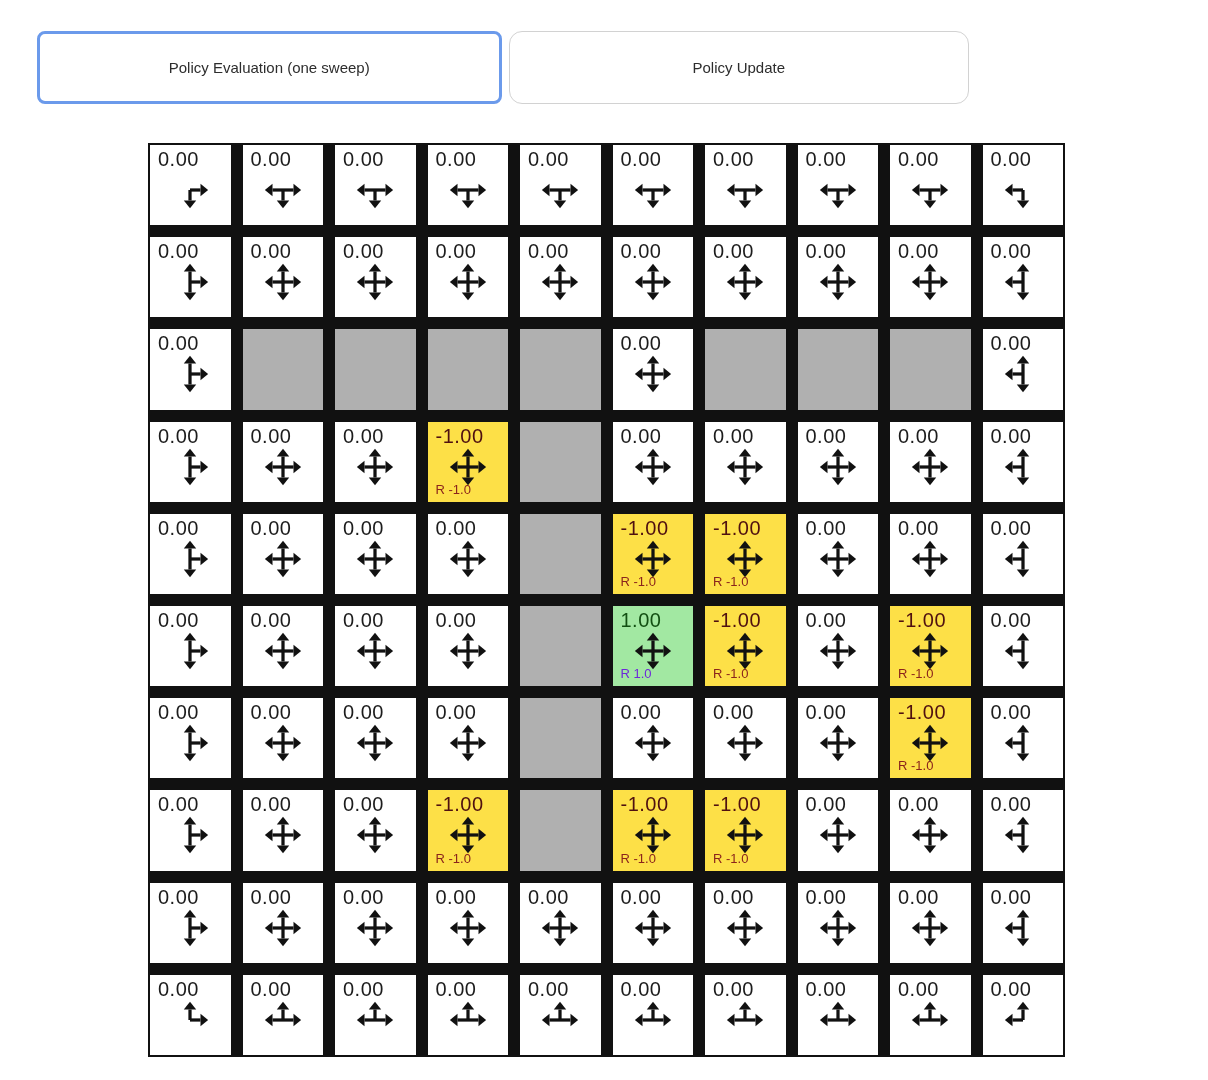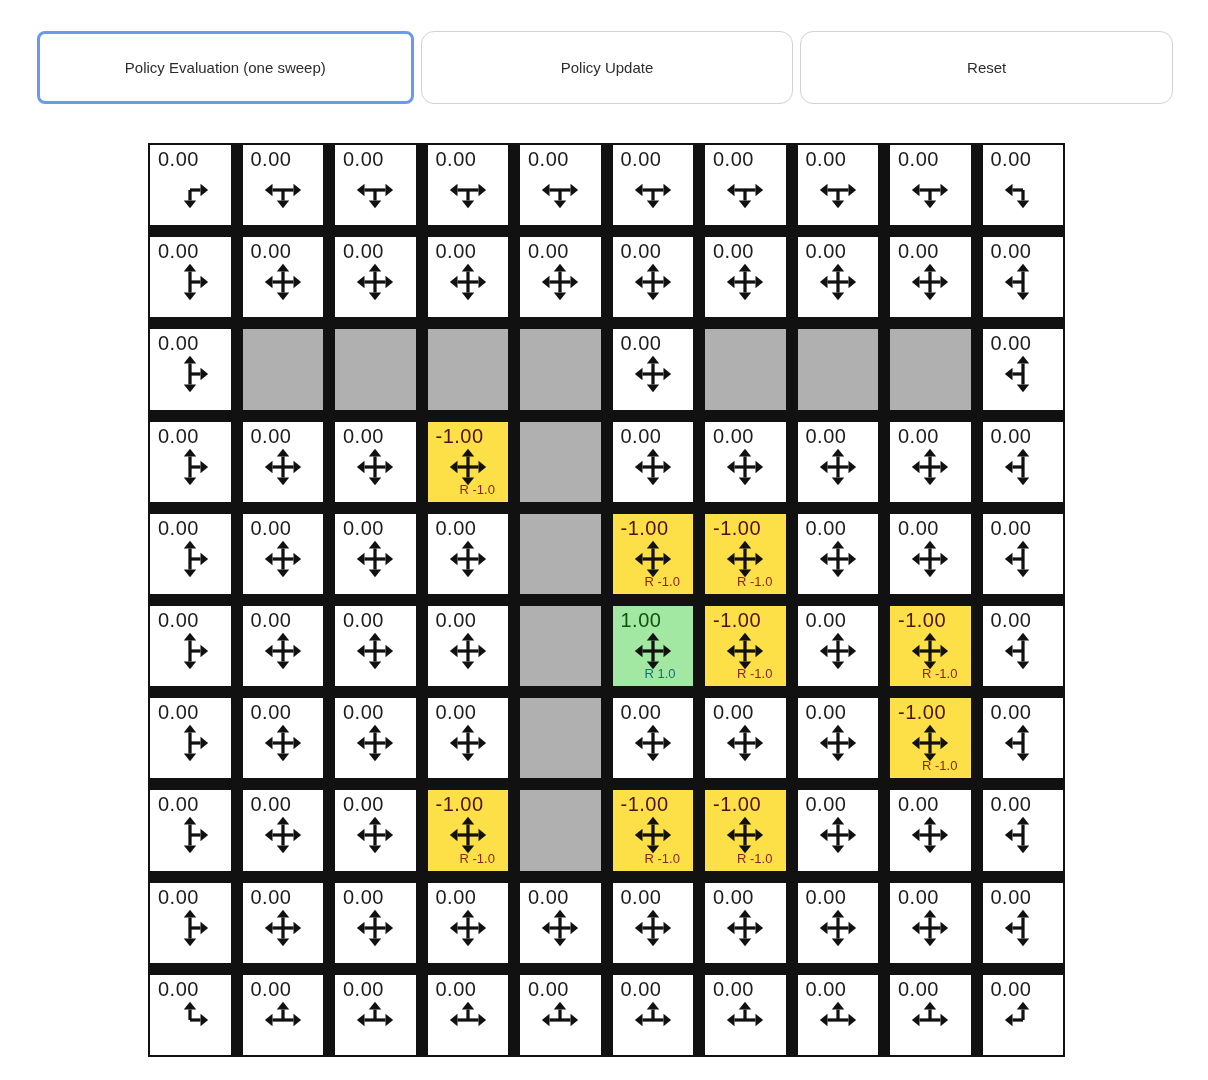--- a/index.html
+++ b/index.html
@@ -2,21 +2,21 @@
 <html><head>
 <meta charset="utf-8">
 <style>
   html,body{margin:0;padding:0;background:#ffffff;}
   body{
     width:1208px;height:1080px;position:relative;overflow:hidden;
     font-family:"Liberation Sans", sans-serif;
   }
   
   .toolbar{
-    position:absolute;left:37px;top:31px;width:1136px;height:73px;
+    position:absolute;left:37px;top:31px;width:932px;height:73px;
     display:flex;gap:7px;align-items:stretch;
   }
   .tb-btn{
     flex:1;background:#ffffff;border:1px solid #d2d2d2;border-radius:13px;
     font-family:"Liberation Sans", sans-serif;font-size:15px;color:#2d2d2d;
     display:flex;align-items:center;justify-content:center;cursor:pointer;
     padding:0;outline:none;
   }
   .tb-btn.active{
     border:3px solid #6b9aeb;border-radius:8px;
@@ -34,36 +34,34 @@
   .cell.pos{background:#a2e8a2;}
   .val{
     position:absolute;top:3px;left:8px;font-size:20px;color:#1c1c1c;
     font-family:"Liberation Sans", sans-serif;letter-spacing:0.5px;
   }
   .neg .val{color:#4f1010;}
   .pos .val{color:#124f12;text-align:center;}
   .reward{
     position:absolute;bottom:5px;left:8px;font-size:13px;
     font-family:"Liberation Sans", sans-serif;
-    margin-left:24px;
   }
   .neg .reward{color:#8b241c;}
-  .pos .reward{color:#0f766e;}
+  .pos .reward{color:#6d28d9;}
   .arrows{
     position:absolute;left:50%;top:24px;transform:translateX(-50%);
     width:42px;height:42px;
   }
 </style>
 </head>
 <body>
 
 <div class="toolbar">
   <button class="tb-btn active">Policy Evaluation (one sweep)</button>
   <button class="tb-btn">Policy Update</button>
-  <button class="tb-btn">Reset</button>
 </div>
 
 <div class="grid">
     <div class="cell">
       <span class="val">0.00</span>
       <svg viewBox="0 0 44 44" class="arrows">
         <line x1="22" y1="22" x2="33" y2="22" stroke="#111111" stroke-width="3.4"></line>
         <polygon points="33,15.5 33,28.5 41,22" fill="#111111"></polygon>
         <line x1="22" y1="22" x2="22" y2="33" stroke="#111111" stroke-width="3.4"></line>
         <polygon points="15.5,33 28.5,33 22,41" fill="#111111"></polygon>

